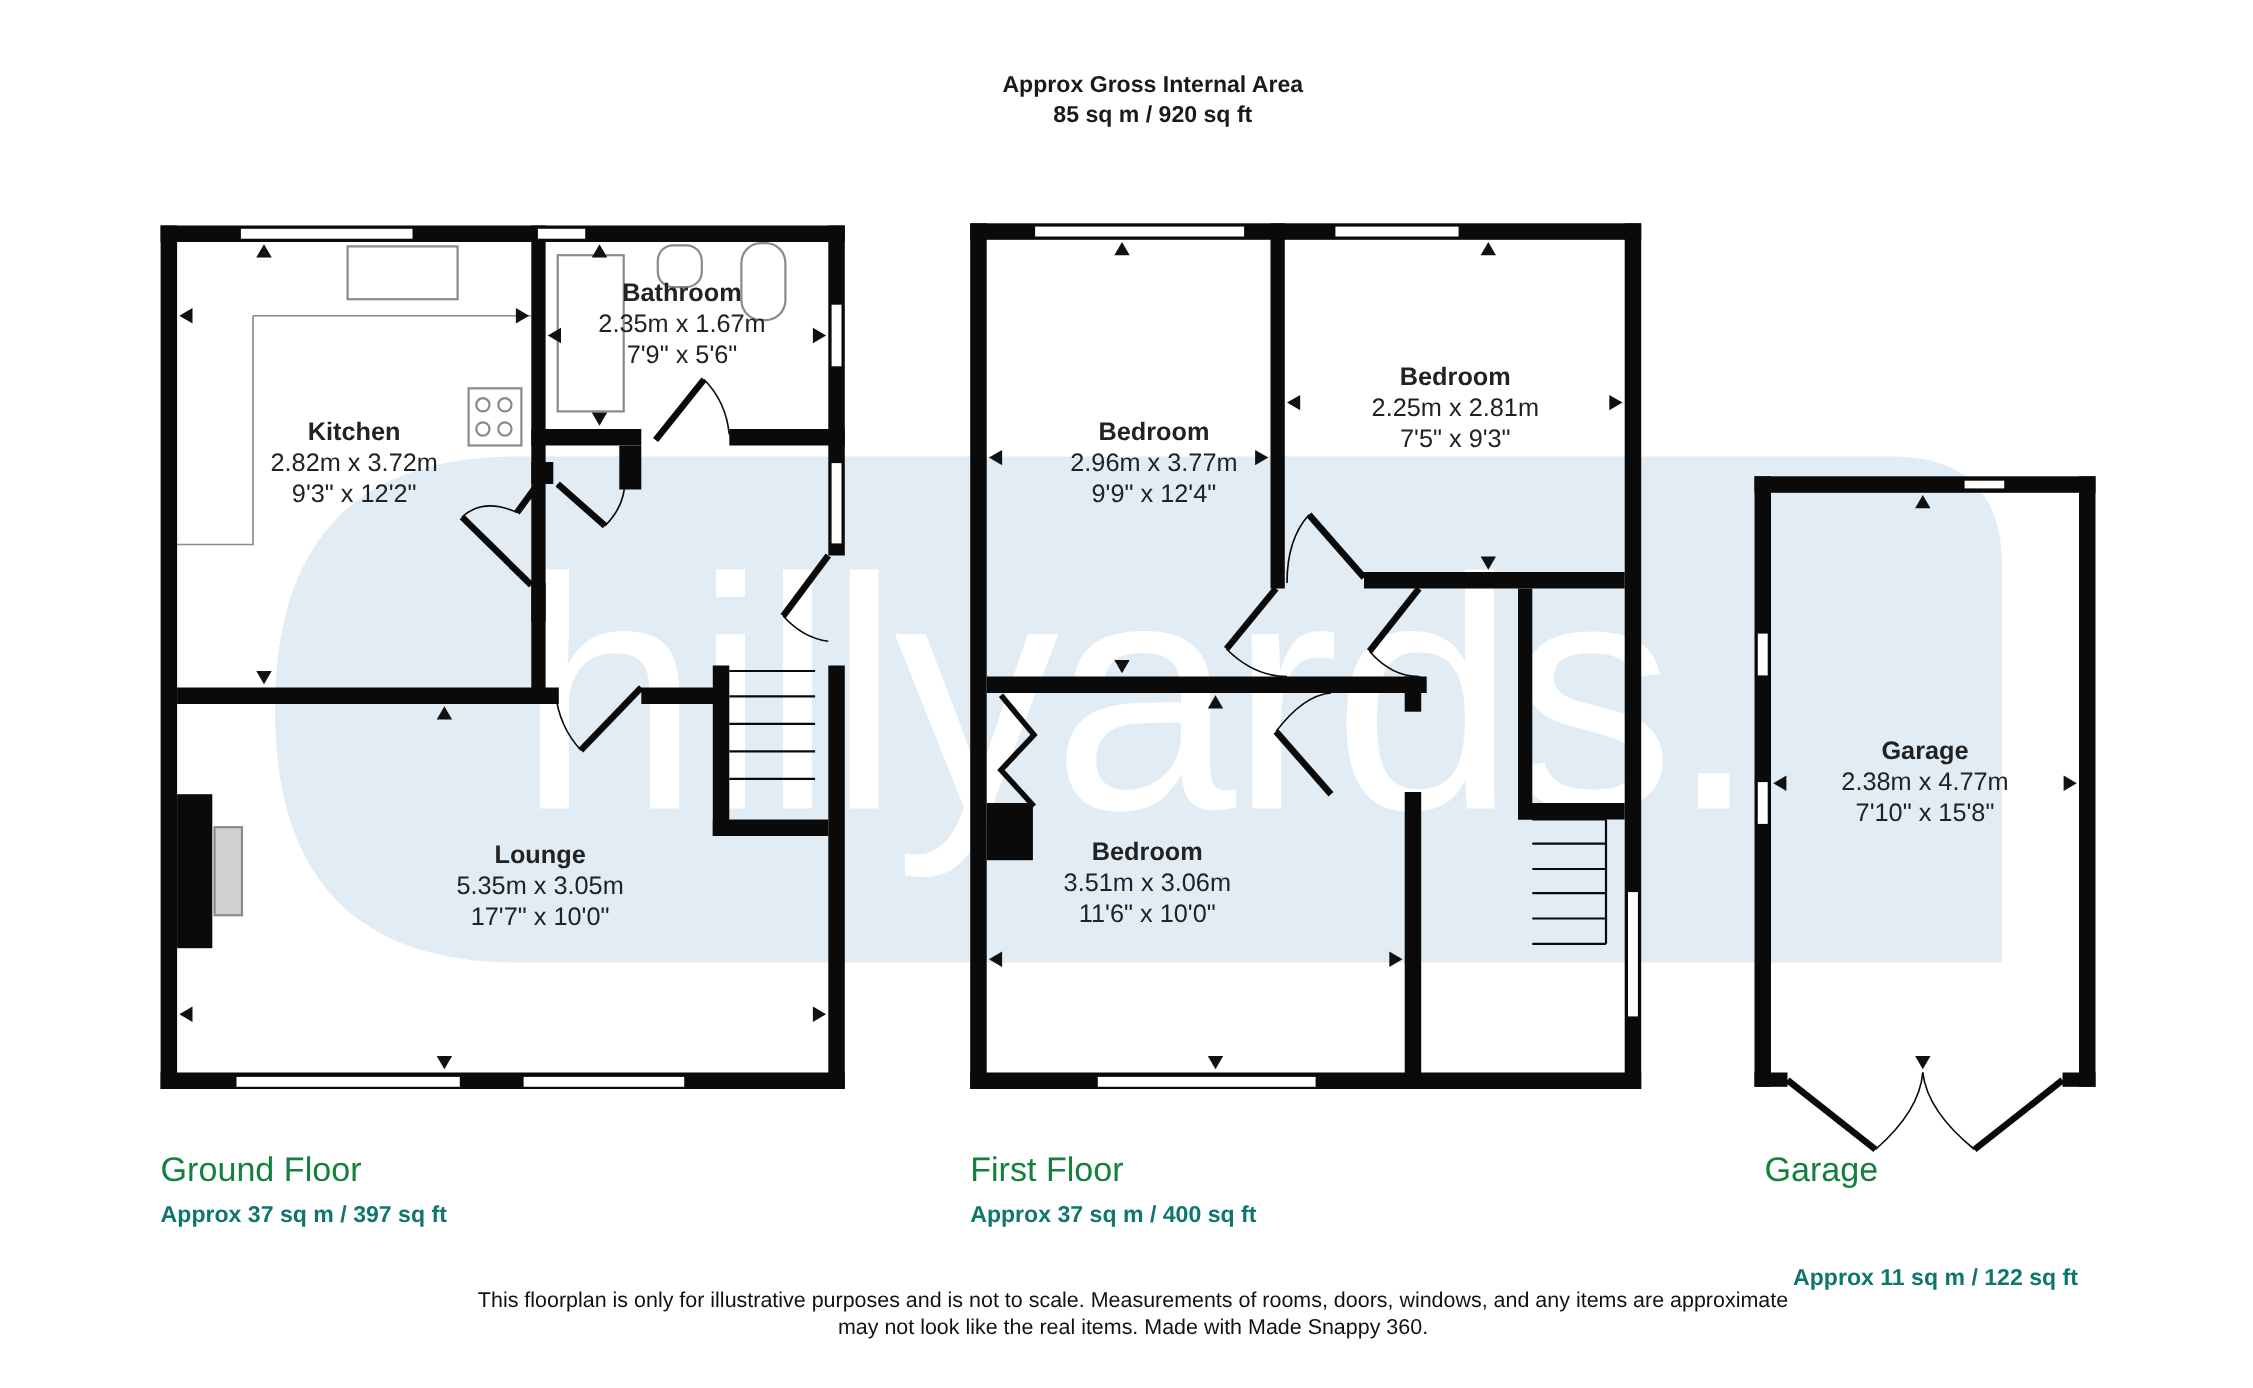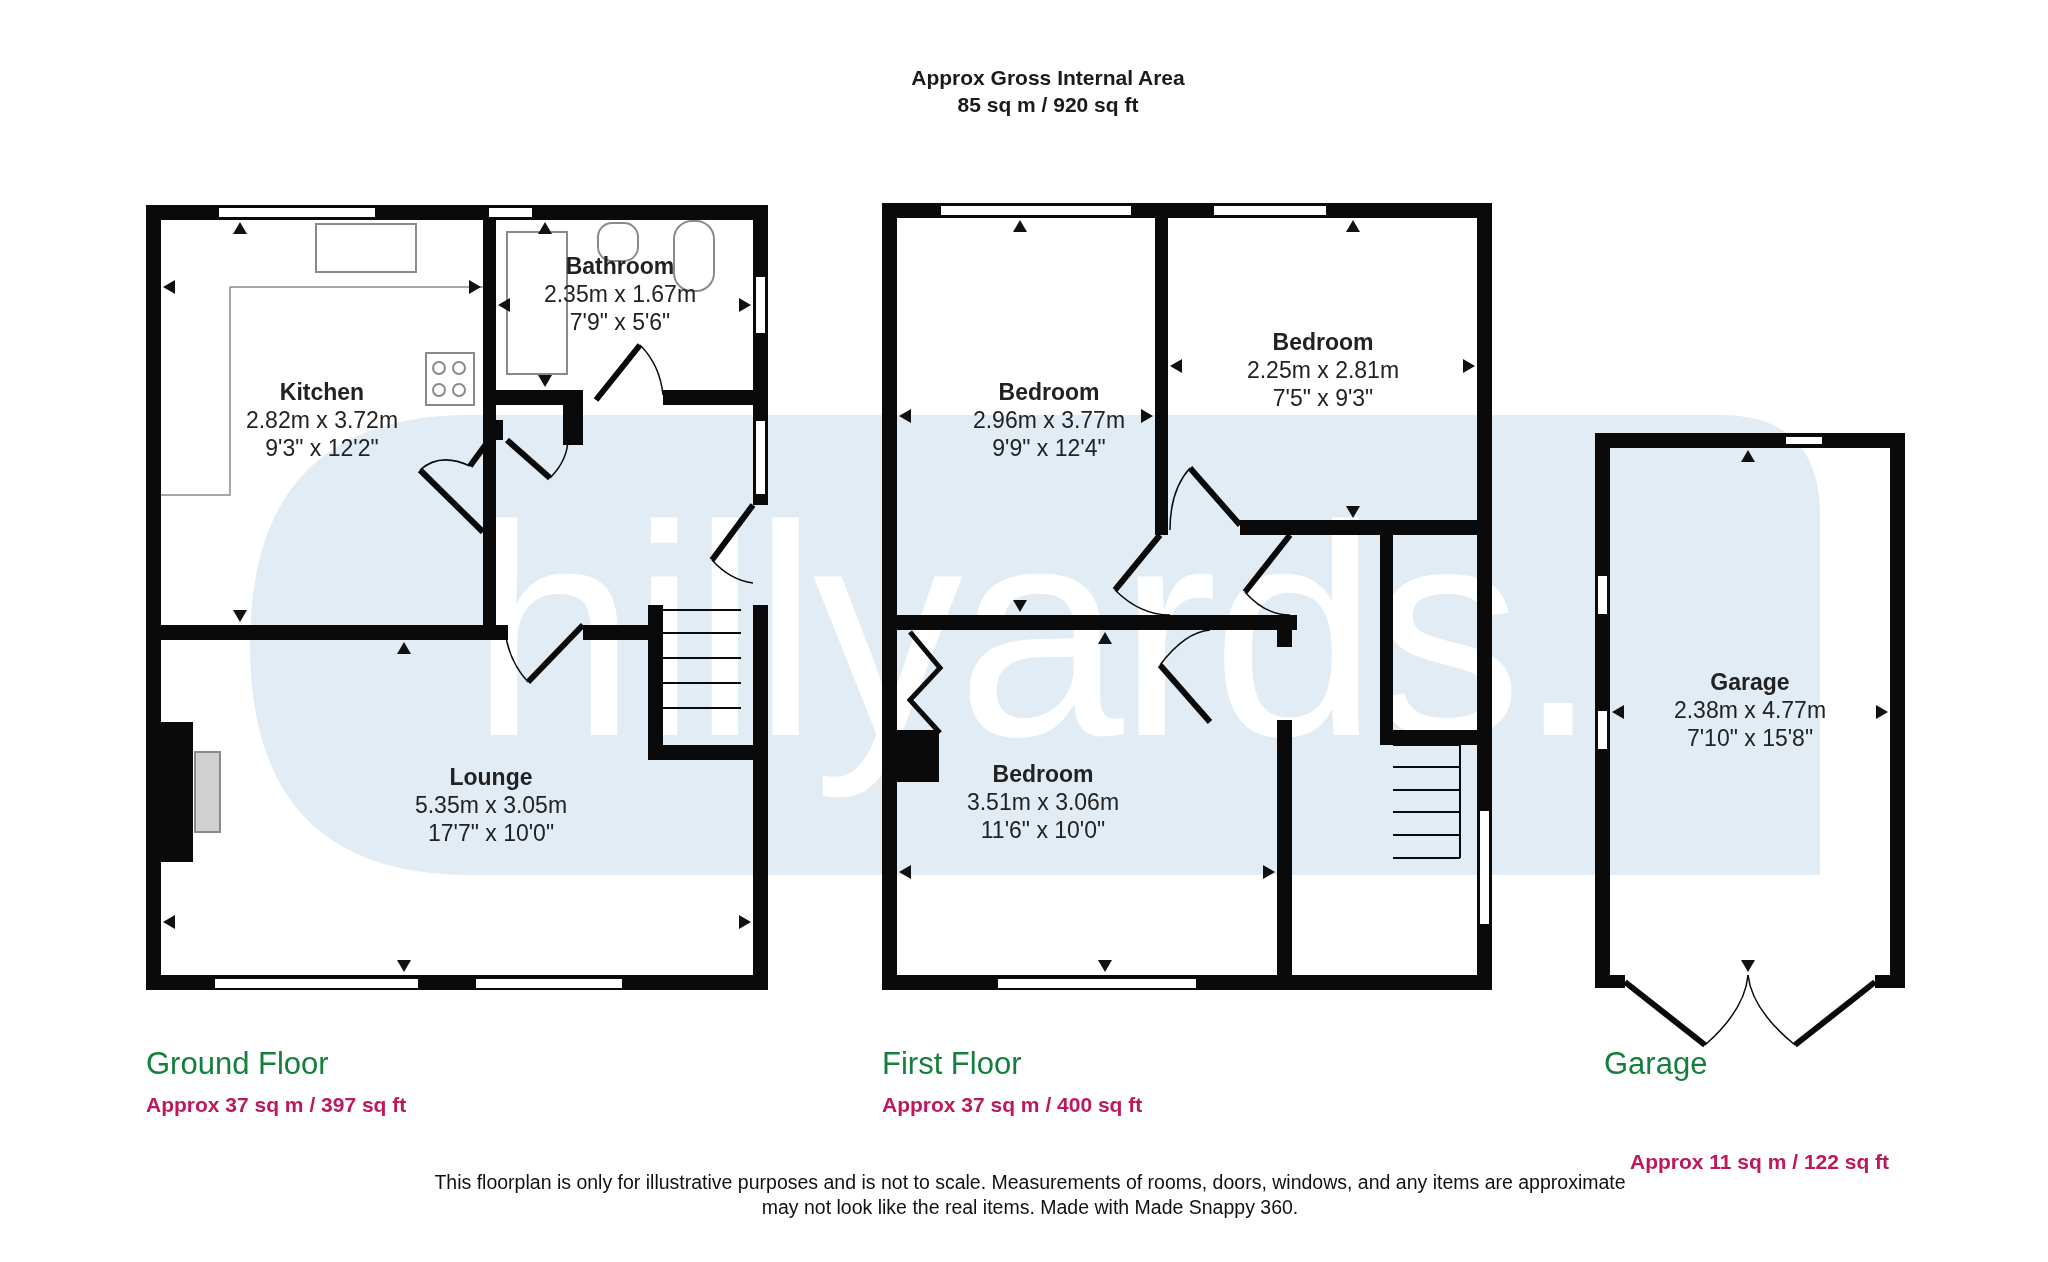--- a/index.html
+++ b/index.html
@@ -2,21 +2,21 @@
 <html><head>
 <meta charset="utf-8">
 <style>
   html, body { margin:0; padding:0; background:#ffffff; }
   body { width:2048px; height:1262px; position:relative; overflow:hidden;
          font-family:"Liberation Sans", "DejaVu Sans", sans-serif; color:#1a1a1a; }
   .abs { position:absolute; }
   #plan-svg { position:absolute; left:0; top:0; width:2048px; height:1262px; }
   .hdr { left:0; width:2048px; text-align:center; font-weight:bold; font-size:21px; line-height:25px;padding-left:24px; }
   .floor-title { font-size:31px; font-weight:normal; color:#15803d; }
-  .floor-area  { font-size:21px; font-weight:bold; color:#be185d; }
+  .floor-area  { font-size:21px; font-weight:bold; color:#0f766e; }
   .disclaimer { left:330px; width:1400px; top:1170px; text-align:center; font-size:19.5px; line-height:25px; color:#111; }
   .room-label { position:absolute; text-align:center; transform:translateX(-50%); white-space:nowrap; }
   .room-name { font-weight:bold; font-size:23px; line-height:28px; color:#222; }
   .room-dim  { font-size:23px; line-height:28px; color:#222; }
 </style>
 </head>
 <body>
 
 <svg id="plan-svg" viewBox="0 0 2048 1262" xmlns="http://www.w3.org/2000/svg">
 

